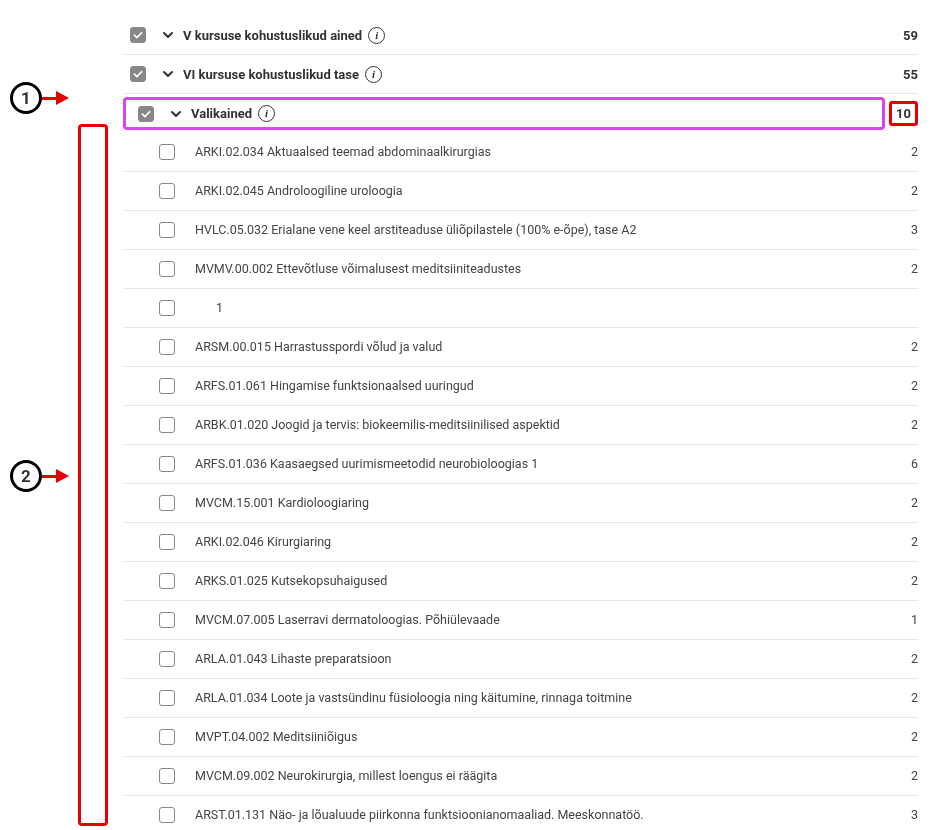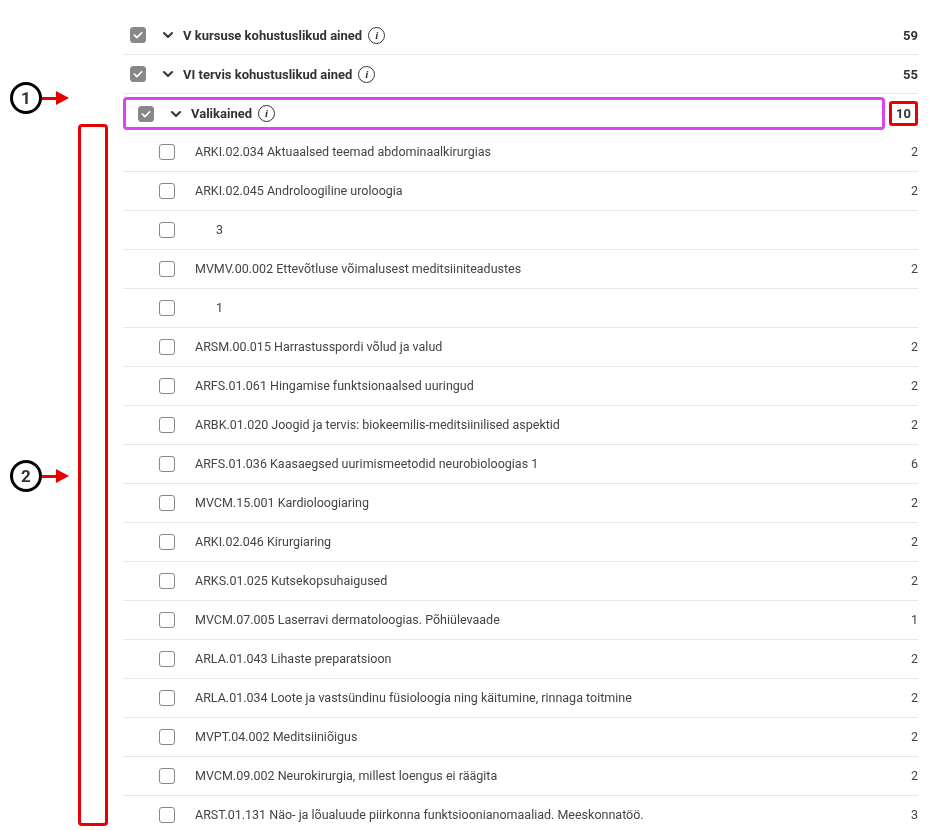--- a/index.html
+++ b/index.html
@@ -59,21 +59,21 @@
             <path d="M3 8 L6.5 11.5 L13 5" stroke="#fff" stroke-width="2.2" stroke-linecap="round" stroke-linejoin="round"></path>
           </svg>
         </div>
       </div>
       <div class="chev-wrap">
         <svg viewBox="0 0 16 16">
           <path d="M4 6 L8 10 L12 6" stroke="#333" stroke-width="2" fill="none" stroke-linecap="round" stroke-linejoin="round"></path>
         </svg>
       </div>
       <div class="label">
-        <span class="label-text">VI tervis kohustuslikud ained</span>
+        <span class="label-text">VI kursuse kohustuslikud tase</span>
         <span class="info-icon">i</span>
       </div>
       <div class="credits">55</div>
     </div>
     <div class="row header" style="padding: 0px; border-bottom: none;">
       <div class="highlight-row" style="display: flex; align-items: center; flex: 1 1 0%;">
         <div class="cb-wrap">
           <div class="cb checked">
             <svg viewBox="0 0 16 16" fill="none">
               <path d="M3 8 L6.5 11.5 L13 5" stroke="#fff" stroke-width="2.2" stroke-linecap="round" stroke-linejoin="round"></path>
@@ -103,20 +103,21 @@
       <div class="course-cb-wrap">
         <div class="cb"></div>
       </div>
       <div class="course-name">ARKI.02.045 Androloogiline uroloogia</div>
       <div class="course-credits">2</div>
     </div>
     <div class="course-row">
       <div class="course-cb-wrap">
         <div class="cb"></div>
       </div>
+      <div class="course-name">HVLC.05.032 Erialane vene keel arstiteaduse üliõpilastele (100% e-õpe), tase A2</div>
       <div class="course-credits">3</div>
     </div>
     <div class="course-row">
       <div class="course-cb-wrap">
         <div class="cb"></div>
       </div>
       <div class="course-name">MVMV.00.002 Ettevõtluse võimalusest meditsiiniteadustes</div>
       <div class="course-credits">2</div>
     </div>
     <div class="course-row">

